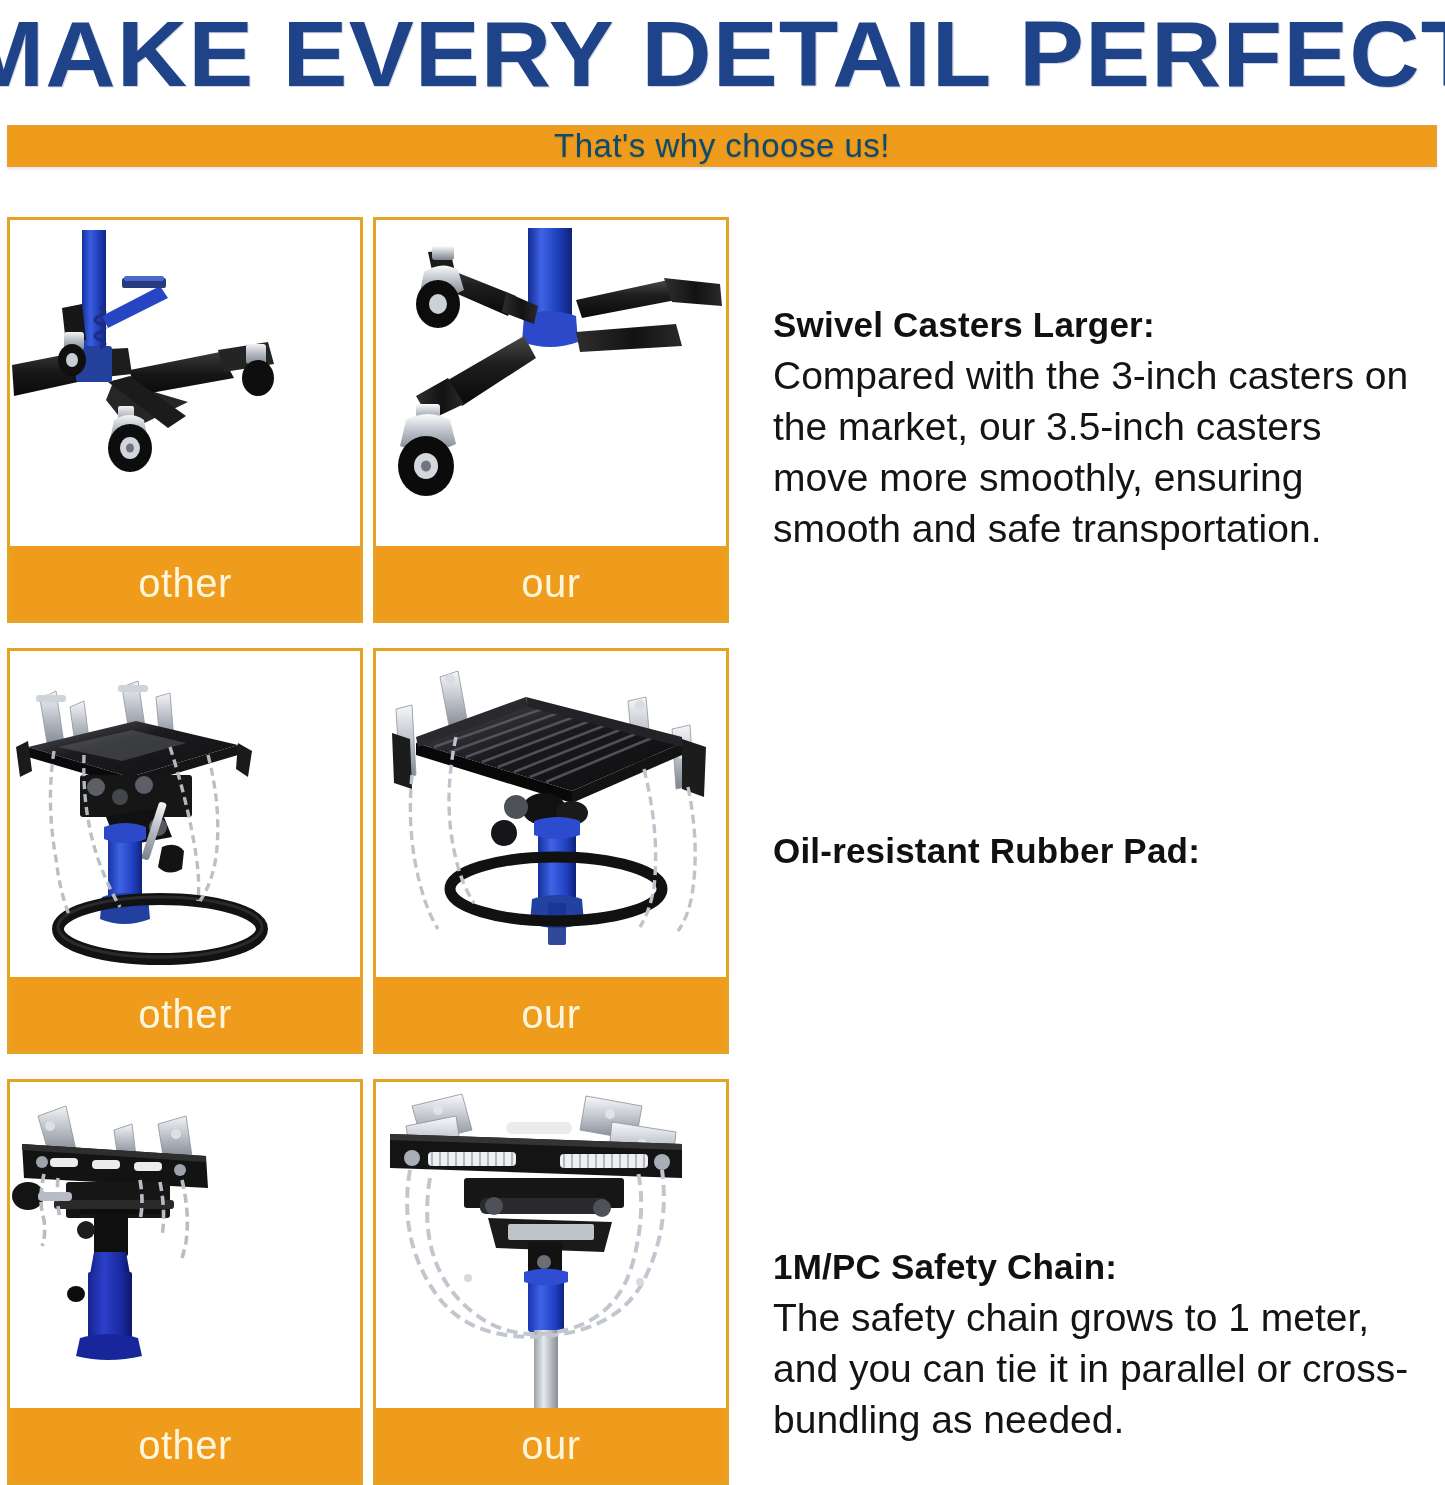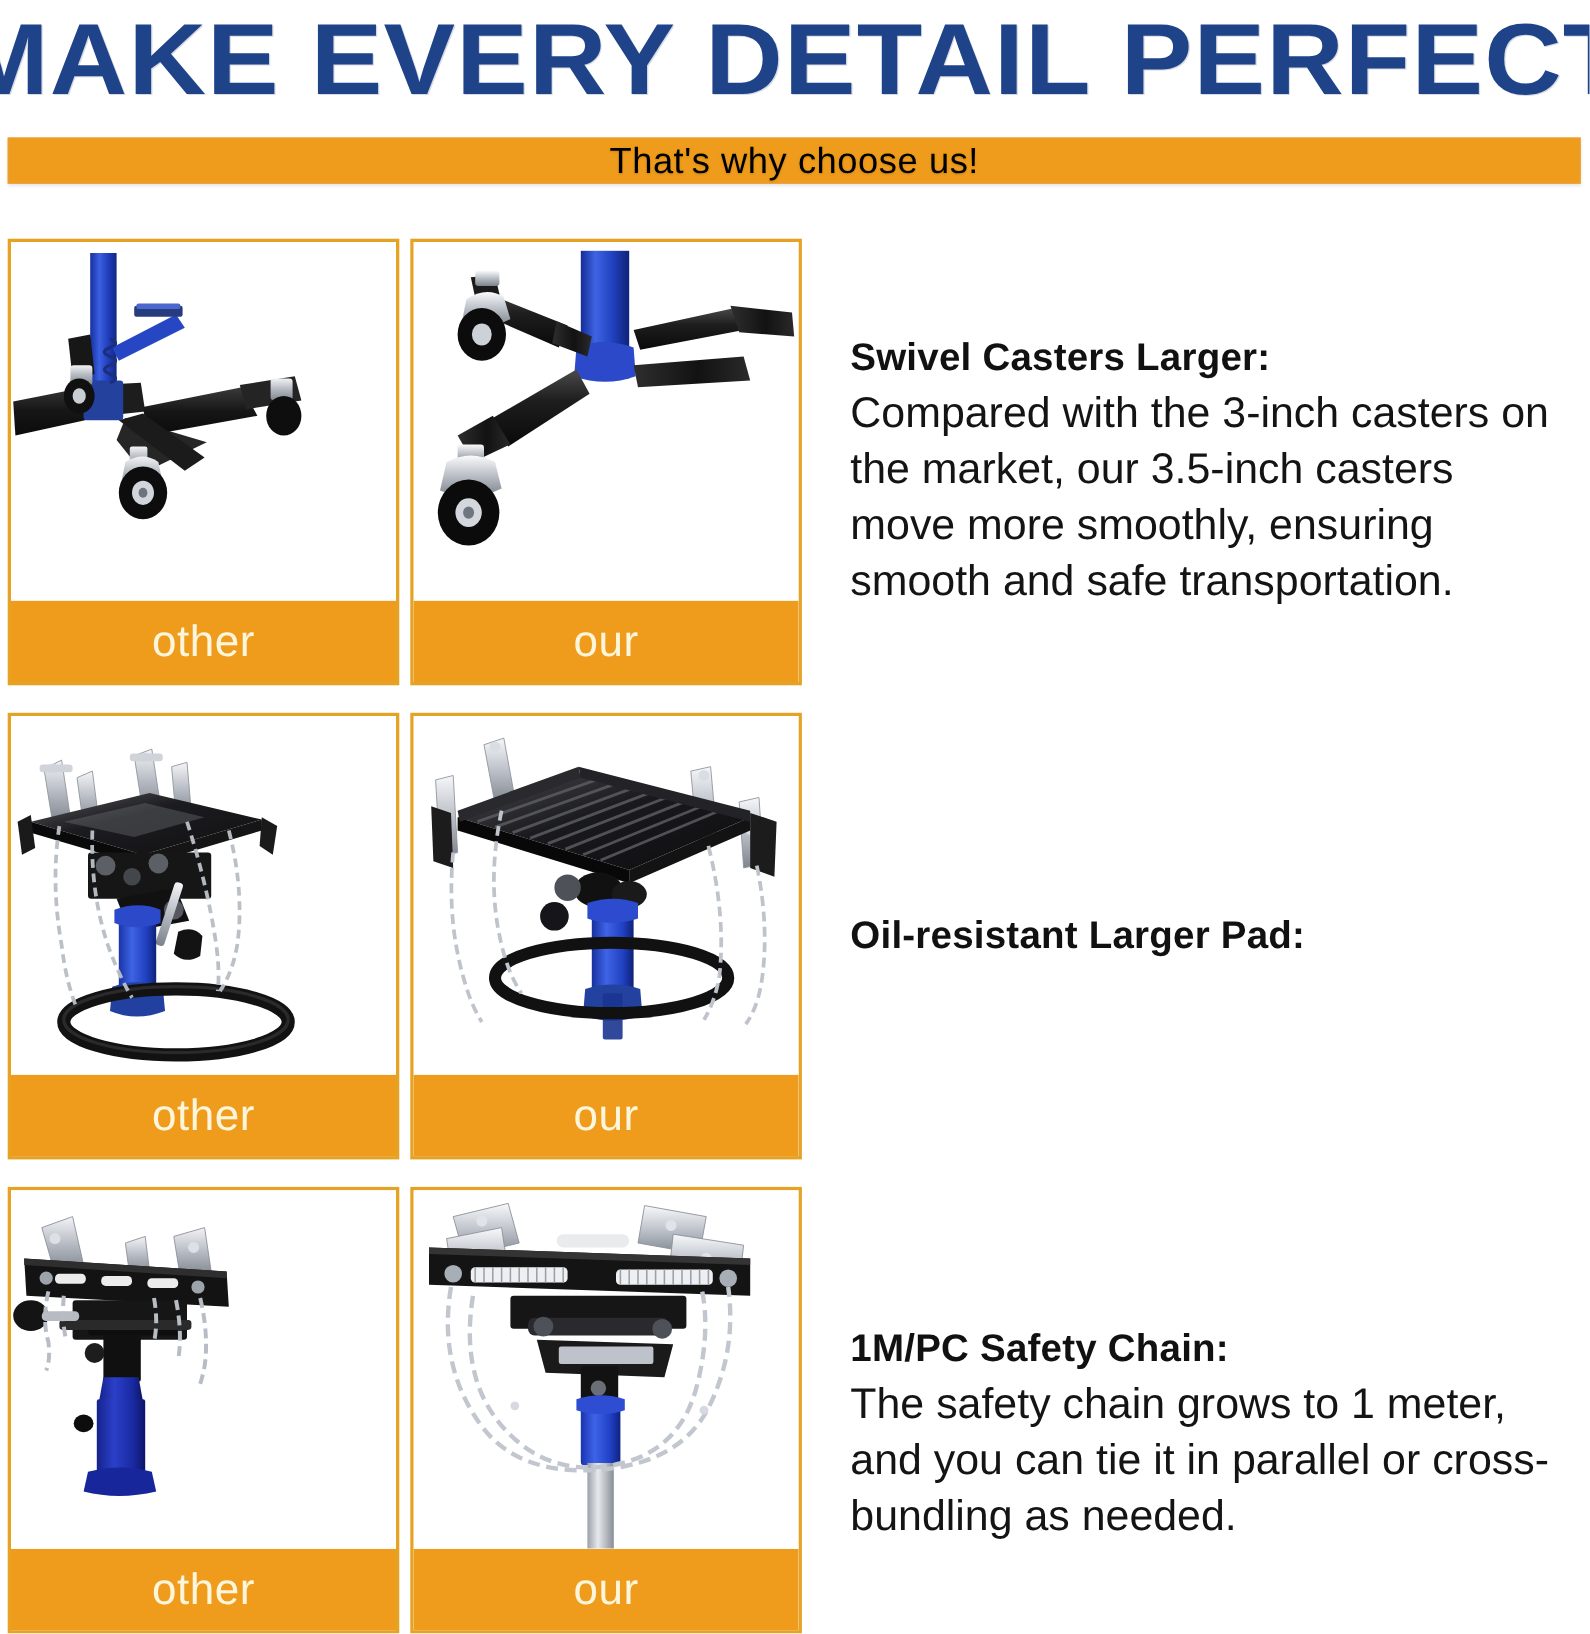--- a/index.html
+++ b/index.html
@@ -45,21 +45,21 @@
     border: 1px solid #E8A13A;
     display: flex;
     align-items: center;
     justify-content: center;
     box-shadow: 0 2px 3px rgba(0,0,0,0.10);
   }
   .subtitle-text {
     font-family: "Liberation Sans Narrow", "Liberation Sans", sans-serif;
     font-size: 33px;
     line-height: 34px;
-    color: #000000;
+    color: #0c4a6e;
     letter-spacing: 0.5px;
     white-space: nowrap;
     text-shadow: 0 1px 2px rgba(140,90,0,0.35);
   }
 
   
   .content {
     position: absolute;
     left: 0;
     top: 188px;
@@ -124,21 +124,21 @@
 
   
   .feature-text {
     flex: 1 1 auto;
     padding-left: 38px;
     padding-right: 16px;
     display: flex;
     flex-direction: column;
     justify-content: center;
   }
-  .feature-row.r3 .feature-text { justify-content: flex-start; padding-top: 122px; }
+  .feature-row.r3 .feature-text { justify-content: center; padding-top: 122px; }
   .feature-row.r1 .feature-text { padding-top: 14px; }
 
   .feature-title {
     font-family: "Liberation Sans Narrow", "Liberation Sans", sans-serif;
     font-weight: bold;
     font-size: 35px;
     line-height: 50px;
     color: #111111;
     letter-spacing: 0.2px;
     white-space: nowrap;
@@ -447,21 +447,21 @@
             </g>
           </svg>
         </div>
         <div class="caption">
           <span class="caption-text">our</span>
         </div>
       </div>
     </div>
 
     <div class="feature-text">
-      <div class="feature-title">Oil-resistant Larger Pad:</div>
+      <div class="feature-title">Oil-resistant Rubber Pad:</div>
     </div>
   </div>
 
   <div class="feature-row r3">
     <div class="panels">
 
       <div class="panel left">
         <div class="photo">
           <svg viewBox="0 0 350 326" preserveAspectRatio="xMidYMid slice">
             <defs>

